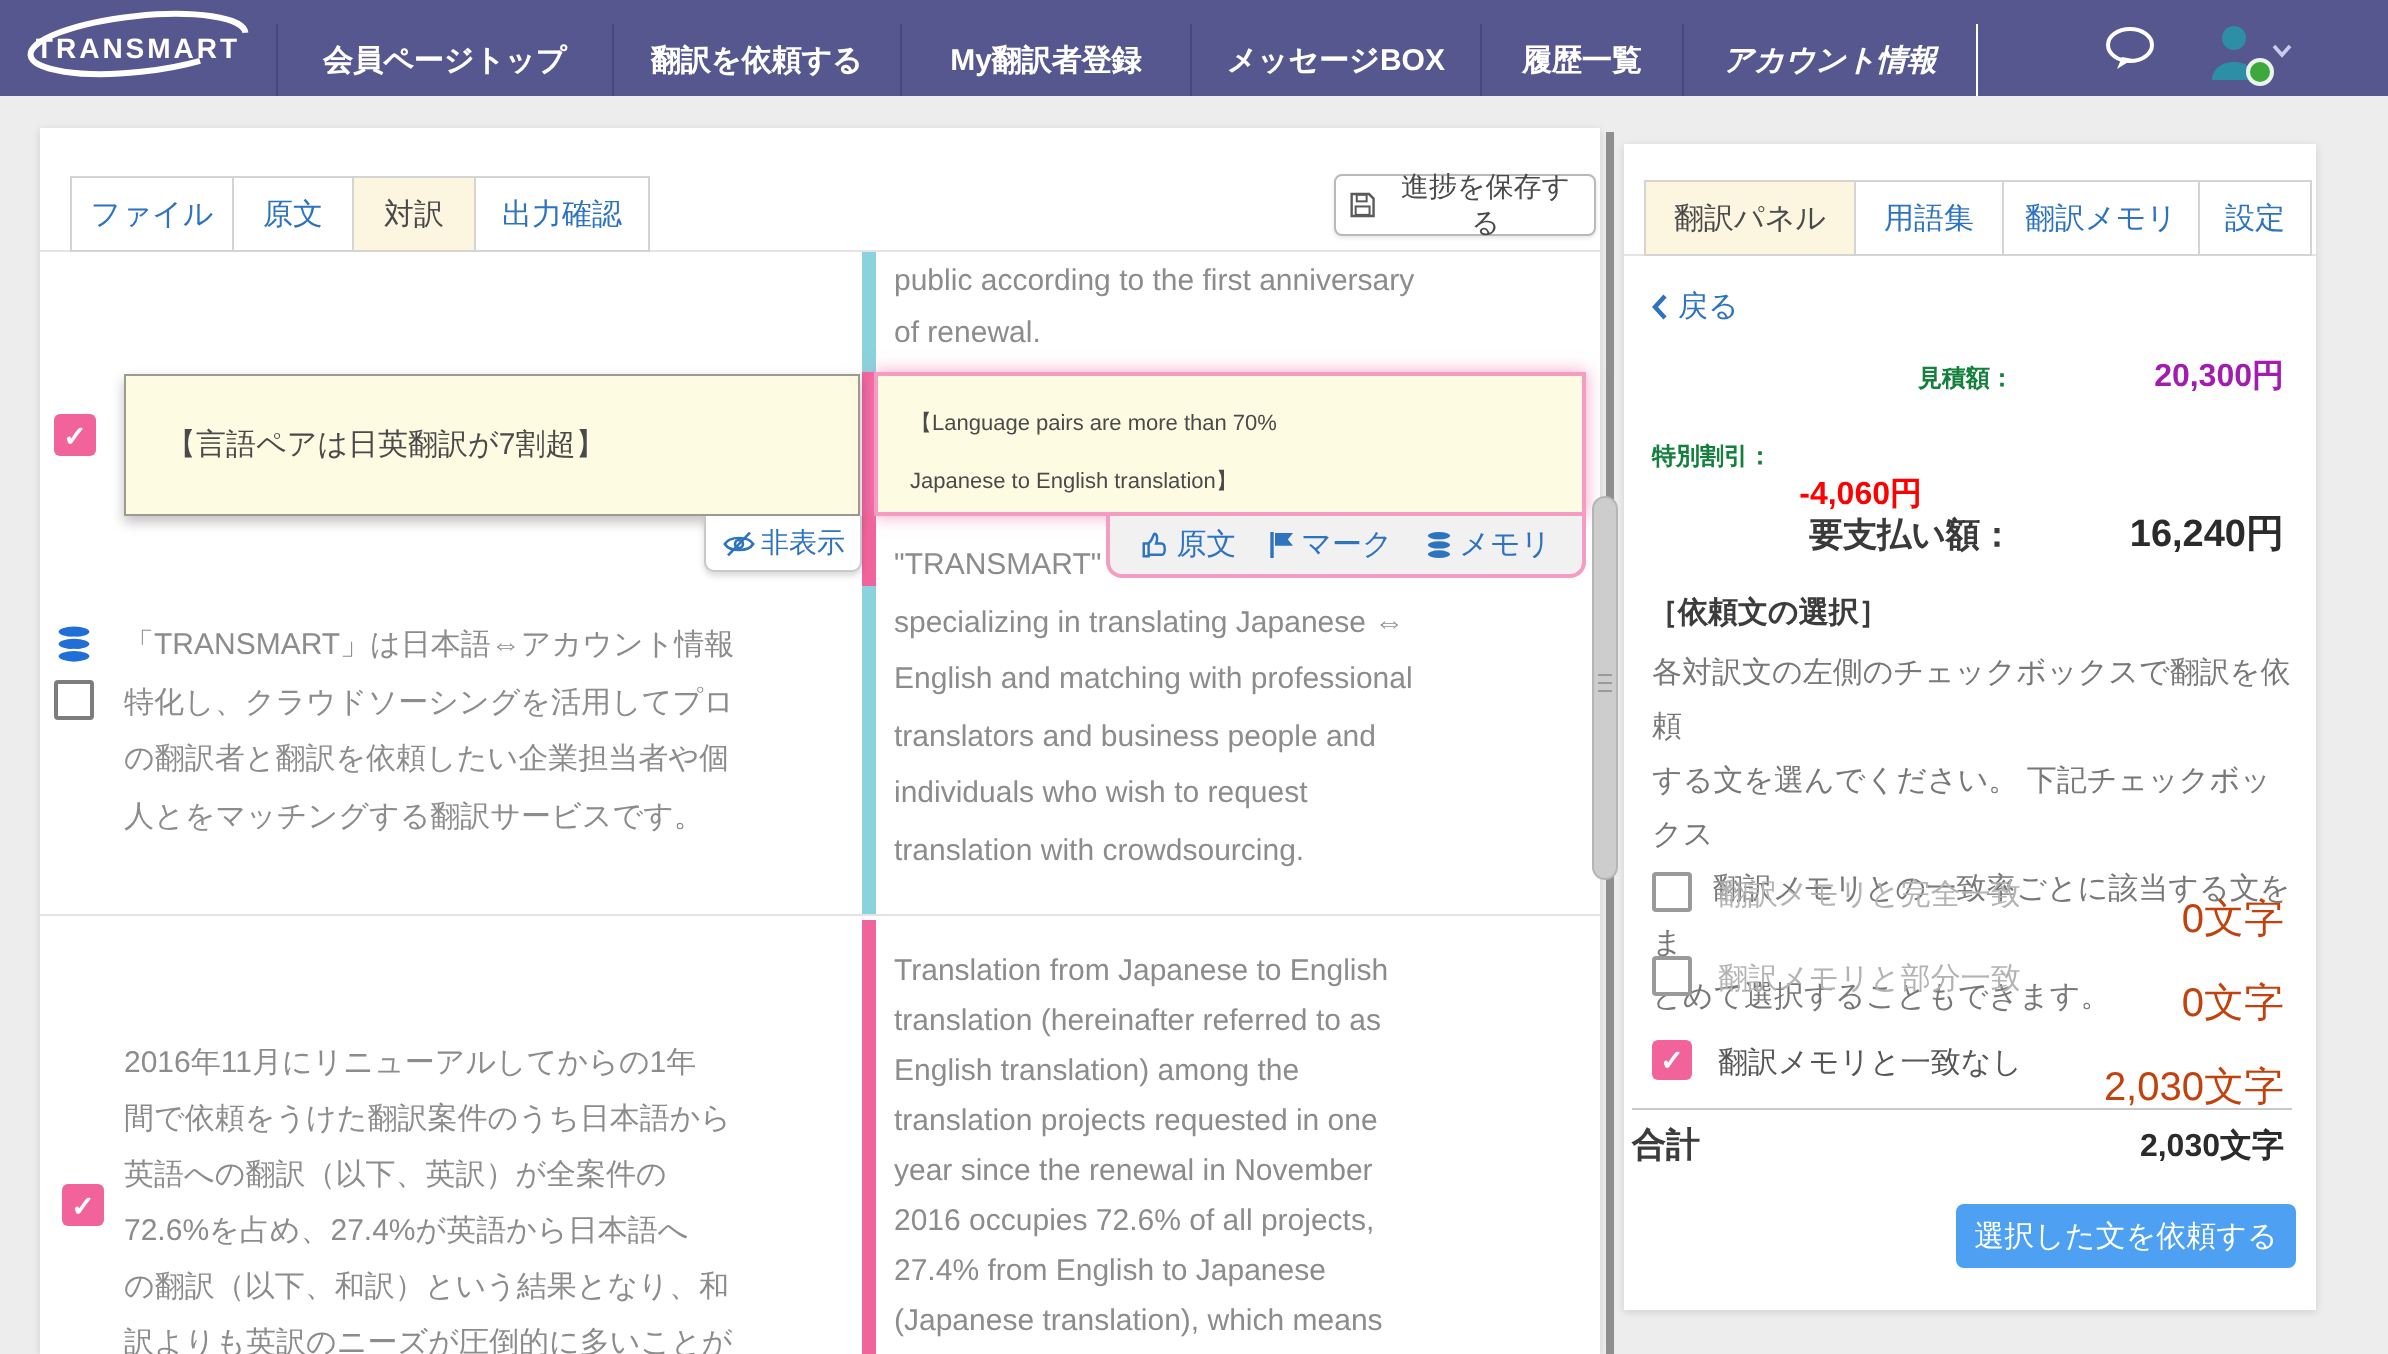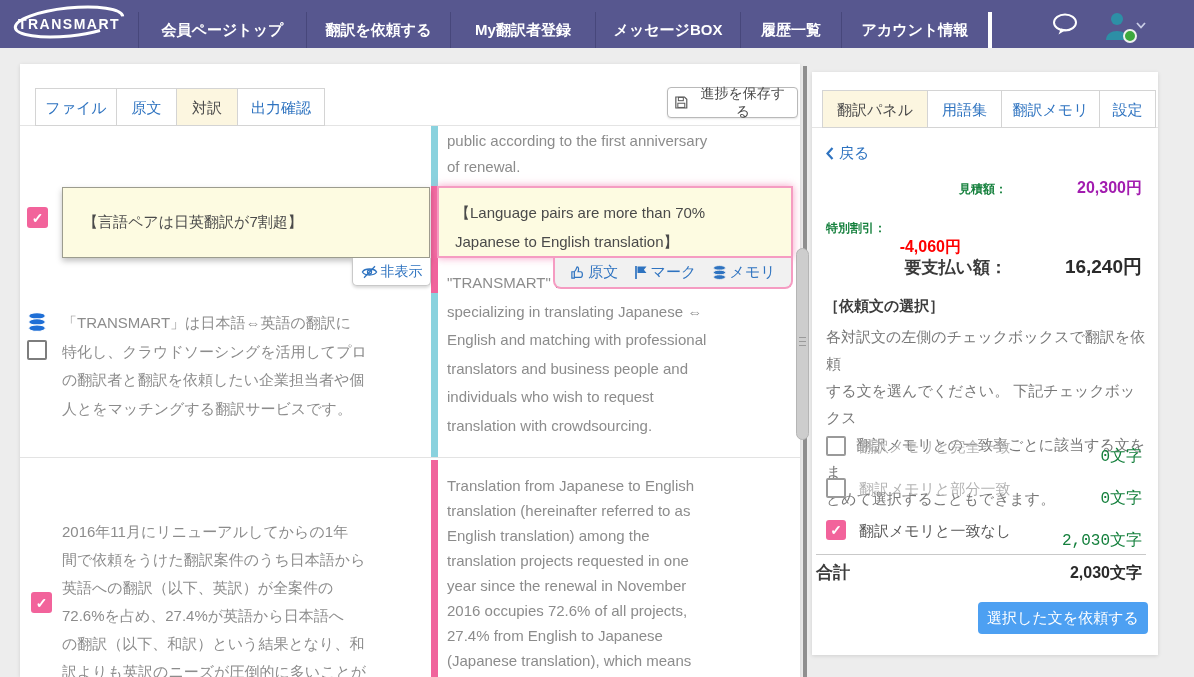--- a/index.html
+++ b/index.html
@@ -10,21 +10,21 @@
   
   .navbar{position:absolute;left:0;top:0;width:1194px;height:48px;background:#57578f;display:flex;align-items:stretch;}
   .logo{width:138px;display:flex;align-items:center;justify-content:center;cursor:pointer;}
   .nav-items{display:flex;align-items:stretch;margin-top:12px;}
   .nav-item{display:flex;align-items:center;justify-content:center;color:#fff;font-size:15px;font-weight:bold;border-left:1px solid #47477b;cursor:pointer;}
   .nav-item:nth-of-type(1){width:167px;}
   .nav-item:nth-of-type(2){width:143px;}
   .nav-item:nth-of-type(3){width:144px;}
   .nav-item:nth-of-type(4){width:144px;}
   .nav-item:nth-of-type(5){width:100px;}
-  .nav-item:nth-of-type(6){width:146px;border-right:4px solid #ffffff;}
+  .nav-item:nth-of-type(6){width:146px;border-right:1px solid #ffffff;font-style:italic;}
   .nav-chat{position:absolute;left:1052px;top:13px;width:26px;height:23px;cursor:pointer;}
   .nav-account{position:absolute;left:1102px;top:8px;width:44px;height:34px;display:flex;align-items:center;cursor:pointer;}
   .status-dot{position:absolute;left:21px;top:21px;width:10px;height:10px;background:#3da93d;border:2px solid #eef2ee;border-radius:50%;}
 
   
   .main-panel{position:absolute;left:20px;top:64px;width:780px;height:613px;background:#fff;box-shadow:0 1px 4px rgba(0,0,0,.12);}
   .right-panel{position:absolute;left:812px;top:72px;width:346px;height:583px;background:#fff;box-shadow:0 1px 4px rgba(0,0,0,.12);}
 
   
   .tab{position:absolute;height:38px;line-height:38px;text-align:center;font-size:15px;background:#fff;border:1px solid #d4d4d4;box-sizing:border-box;color:#2e73c0;cursor:pointer;z-index:3;}
@@ -38,21 +38,21 @@
   .seg-jp{color:#8c8c8c;font-size:15px;cursor:pointer;}
   .bar{position:absolute;width:7px;}
   .bar.teal{background:#8ad2de;}
   .bar.pink{background:#f0649c;}
 
   .cb{box-sizing:border-box;display:flex;align-items:center;justify-content:center;cursor:pointer;}
   .cb.unchecked{background:#fff;border:2px solid #7d7d7d;border-radius:2px;}
   .cb.checked{background:#f2639b;border-radius:3px;color:#fff;font-size:14px;font-weight:bold;}
 
   .jp-box{position:absolute;left:62px;top:187px;width:368px;height:71px;box-sizing:border-box;background:#fdfbe1;border:1px solid #9c9c8e;box-shadow:0 3px 6px rgba(0,0,0,.25);display:flex;align-items:center;padding-left:20px;font-size:15px;color:#4a4a4a;cursor:pointer;z-index:2;}
-  .en-box{position:absolute;left:437px;top:186px;width:356px;height:72px;box-sizing:border-box;background:#fdfbe1;border:2px solid #f59cc2;box-shadow:0 0 8px rgba(243,130,180,.75);padding:10px 0 0 16px;font-size:15px;line-height:29px;color:#4a4a4a;cursor:pointer;z-index:2;}
+  .en-box{position:absolute;left:437px;top:186px;width:356px;height:72px;box-sizing:border-box;background:#fdfbe1;border:2px solid #f59cc2;box-shadow:0 0 8px rgba(243,130,180,.75);padding:10px 0 0 16px;font-size:11px;line-height:29px;color:#4a4a4a;cursor:pointer;z-index:2;}
   .hide-btn{position:absolute;left:352px;top:258px;width:79px;height:28px;box-sizing:border-box;background:#fff;border:1px solid #c9c9c9;border-top:none;border-radius:0 0 5px 5px;box-shadow:0 2px 3px rgba(0,0,0,.15);display:flex;align-items:center;justify-content:center;gap:3px;color:#2e73c0;font-size:14px;cursor:pointer;z-index:5;}
   .seg-toolbar{position:absolute;left:553px;top:258px;width:240px;height:31px;box-sizing:border-box;background:#f1f1f1;border:2px solid #f59cc2;border-top:none;border-radius:0 0 8px 8px;display:flex;align-items:center;justify-content:space-evenly;z-index:5;}
   .tool-btn{display:flex;align-items:center;gap:3px;color:#2e73c0;font-size:15px;cursor:pointer;}
 
   .row-sep{position:absolute;left:20px;top:457px;width:780px;height:1px;background:#e3e3e3;}
 
   
   .v-track{position:absolute;left:803px;top:66px;width:4px;height:611px;background:#8f8f8f;cursor:pointer;}
   .v-thumb{position:absolute;left:796px;top:248px;width:13px;height:192px;background:#cdcdcd;border:1px solid #b5b5b5;border-radius:7px;box-sizing:border-box;cursor:grab;z-index:2;}
   .grip{position:absolute;left:2px;top:88px;width:7px;height:1px;background:#9a9a9a;box-shadow:0 4px #9a9a9a,0 8px #9a9a9a;}
@@ -64,21 +64,21 @@
   .amt-value{width:135px;text-align:right;font-size:16px;font-weight:bold;color:#a21caf;}
   .amt-row.pay .amt-label{font-size:17px;color:#3a3a3a;}
   .amt-row.pay .amt-value{font-size:19px;color:#2b2b2b;}
   .amt-value.red{color:#fe0000;}
   .sel-title{position:absolute;left:824px;top:297px;font-size:15px;font-weight:bold;color:#3c3c3c;}
   .sel-desc{position:absolute;left:826px;top:323px;width:324px;font-size:15px;line-height:27px;color:#787878;}
   .match-row{position:absolute;left:826px;width:316px;display:flex;align-items:flex-start;cursor:pointer;}
   .match-row .cb{width:20px;height:20px;flex:none;}
   .match-label{margin-left:13px;font-size:15px;padding-top:2px;color:#565656;}
   .match-label.dim{color:#b3b3b3;}
-  .match-value{margin-left:auto;margin-top:10px;font-size:16px;color:#15803d;font-family:Liberation Mono, monospace;}
+  .match-value{margin-left:auto;margin-top:10px;font-size:20px;color:#c2410c;}
   .total-sep{position:absolute;left:816px;top:554px;width:330px;height:1px;background:#c9c9c9;}
   .total-row{position:absolute;left:816px;top:561px;width:326px;display:flex;align-items:baseline;}
   .total-label{font-size:17px;font-weight:bold;color:#3c3c3c;}
   .total-value{margin-left:auto;font-size:16px;font-weight:bold;color:#2b2b2b;}
   .request-btn{position:absolute;left:978px;top:602px;width:170px;height:32px;background:#4da0f2;border:none;border-radius:4px;color:#fff;font-size:15px;font-family:"Liberation Sans",sans-serif;display:flex;align-items:center;justify-content:center;cursor:pointer;}
 </style>
 </head>
 <body>
 
 <header class="navbar">
@@ -174,21 +174,21 @@
     <span>メモリ</span>
   </span>
 </div>
 
 <svg class="abs" style="left:27px;top:312px;" width="20" height="20" viewBox="0 0 16 16">
   <ellipse cx="8" cy="3.1" rx="6.6" ry="2.6" fill="#1f6fd6" stroke="#ffffff" stroke-width="0.9"></ellipse>
   <ellipse cx="8" cy="8" rx="6.6" ry="2.6" fill="#1f6fd6" stroke="#ffffff" stroke-width="0.9"></ellipse>
   <ellipse cx="8" cy="12.9" rx="6.6" ry="2.6" fill="#1f6fd6" stroke="#ffffff" stroke-width="0.9"></ellipse>
 </svg>
 <div class="cb unchecked abs" style="left:27px;top:340px;width:20px;height:20px;"></div>
-<div class="seg-jp pre abs" style="left:62px;top:309px;width:368px;line-height:28.5px;">「TRANSMART」は日本語⇔英語の翻訳に
+<div class="seg-jp pre abs" style="left:62px;top:309px;width:368px;line-height:28.5px;">「TRANSMART」は日本語⇔アカウント情報
 特化し、クラウドソーシングを活用してプロ
 の翻訳者と翻訳を依頼したい企業担当者や個
 人とをマッチングする翻訳サービスです。</div>
 <div class="bar teal abs" style="left:431px;top:293px;height:164px;"></div>
 <div class="seg-en pre abs" style="left:447px;top:269px;width:340px;line-height:28.5px;">"TRANSMART" is a translation service
 specializing in translating Japanese ⇔
 English and matching with professional
 translators and business people and
 individuals who wish to request
 translation with crowdsourcing.</div>

